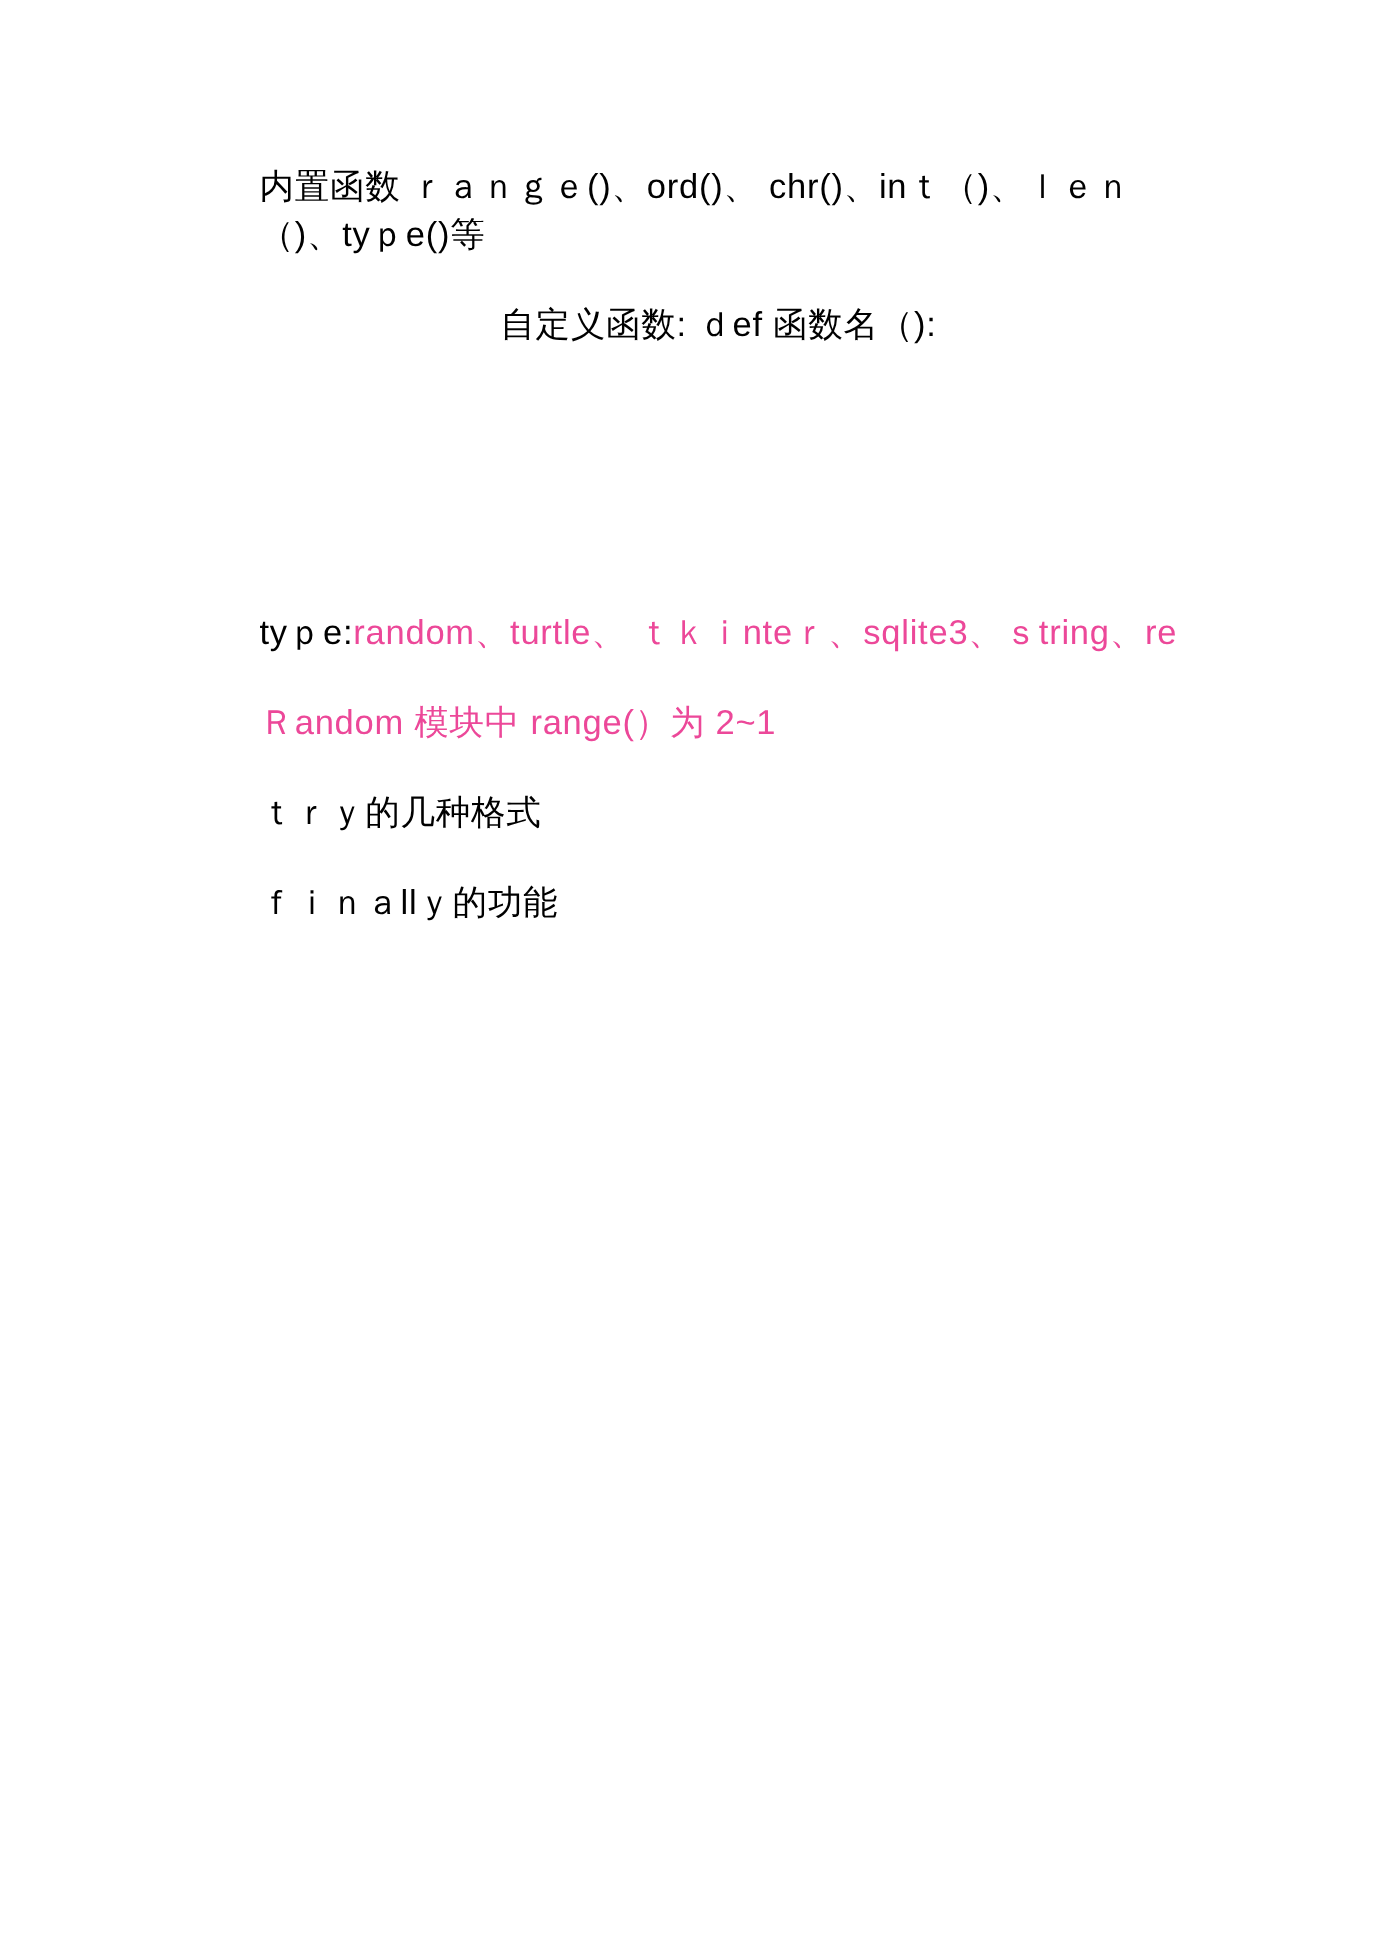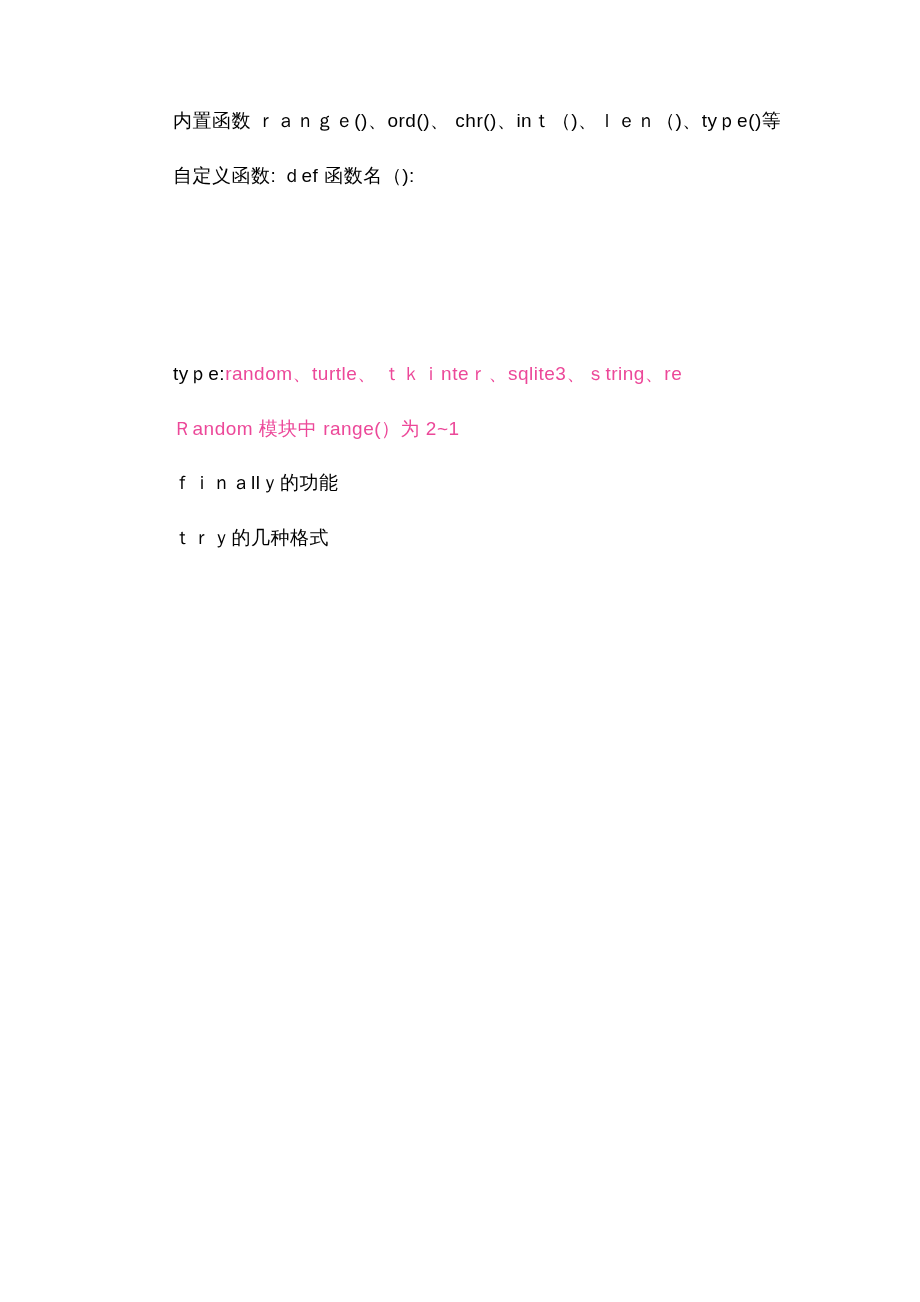--- a/index.html
+++ b/index.html
@@ -14,49 +14,50 @@
       font-family: "Microsoft YaHei", "SimSun", sans-serif;
       position: relative;
     }
     .content {
       position: absolute;
       top: 108px;
       left: 135px;
       width: 650px;
     }
     .line {
-      font-size: 19px;
+      font-size: 23px;
       line-height: 1.4;
       margin-bottom: 28px;
       letter-spacing: 0.5px;
     }
     .indent {
       padding-left: 38px;
     }
     .heading {
       padding-left: 0;
     }
     .black {
       color: #000000;
     }
     .red {
       color: #ec4899;
     }
     .gap-large {
       margin-bottom: 172px;
+      text-align: center;
     }
     .gap-medium {
       margin-bottom: 28px;
     }
   </style>
 </head>
 <body>
 
 <div class="content">
   <div class="line indent black gap-medium">内置函数 ｒａｎｇｅ()、ord()、 chr()、inｔ（)、ｌｅｎ（)、tyｐe()等</div>
   <div class="line indent black gap-large">自定义函数:  ｄef  函数名（):</div>
   <div class="line indent gap-medium">
     <span class="black">tyｐe:</span><span class="red">random、turtle、 ｔｋｉnteｒ、sqlite3、ｓtring、re</span>
   </div>
   <div class="line indent red gap-medium">Ｒandom 模块中 range(）为 2~1</div>
+  <div class="line indent black gap-medium">ｔｒｙ的几种格式</div>
   <div class="line indent black gap-medium">ｆｉｎａllｙ的功能</div>
-  <div class="line indent black gap-medium">ｔｒｙ的几种格式</div>
 </div>
 
 </body></html>

